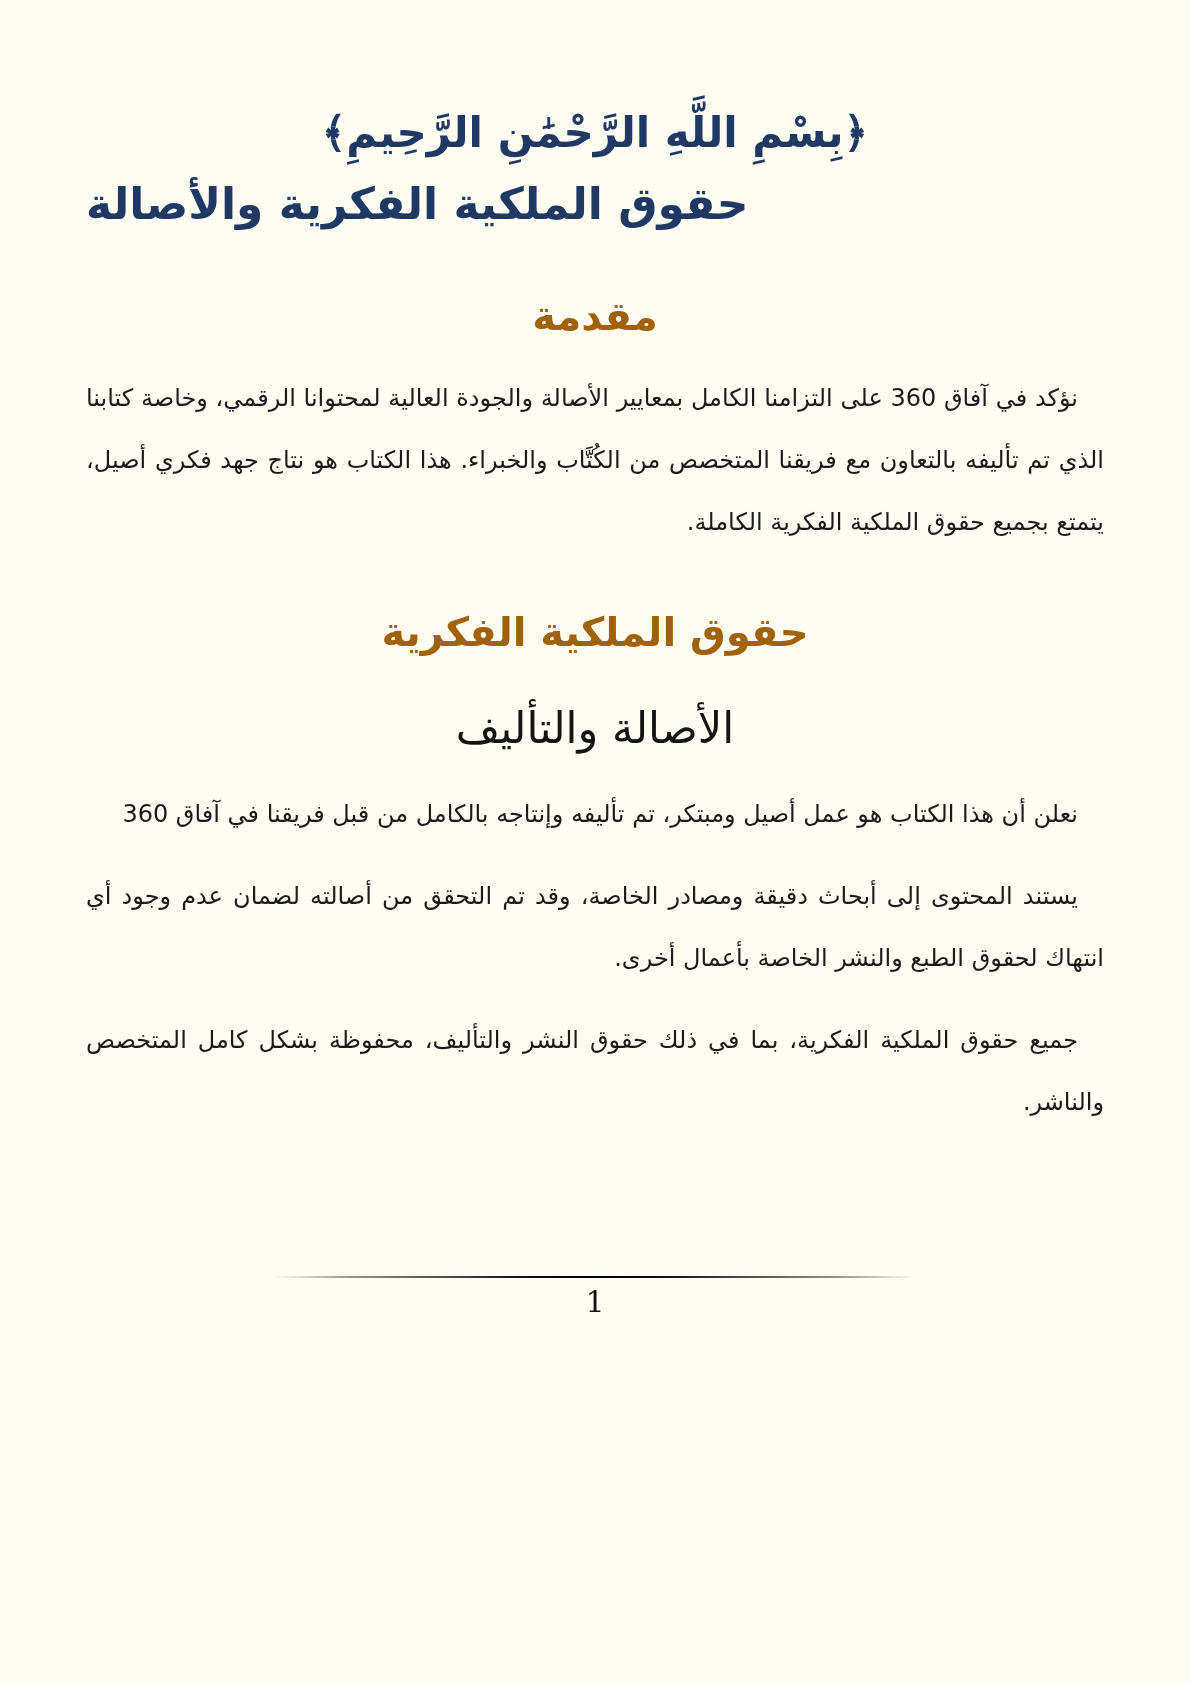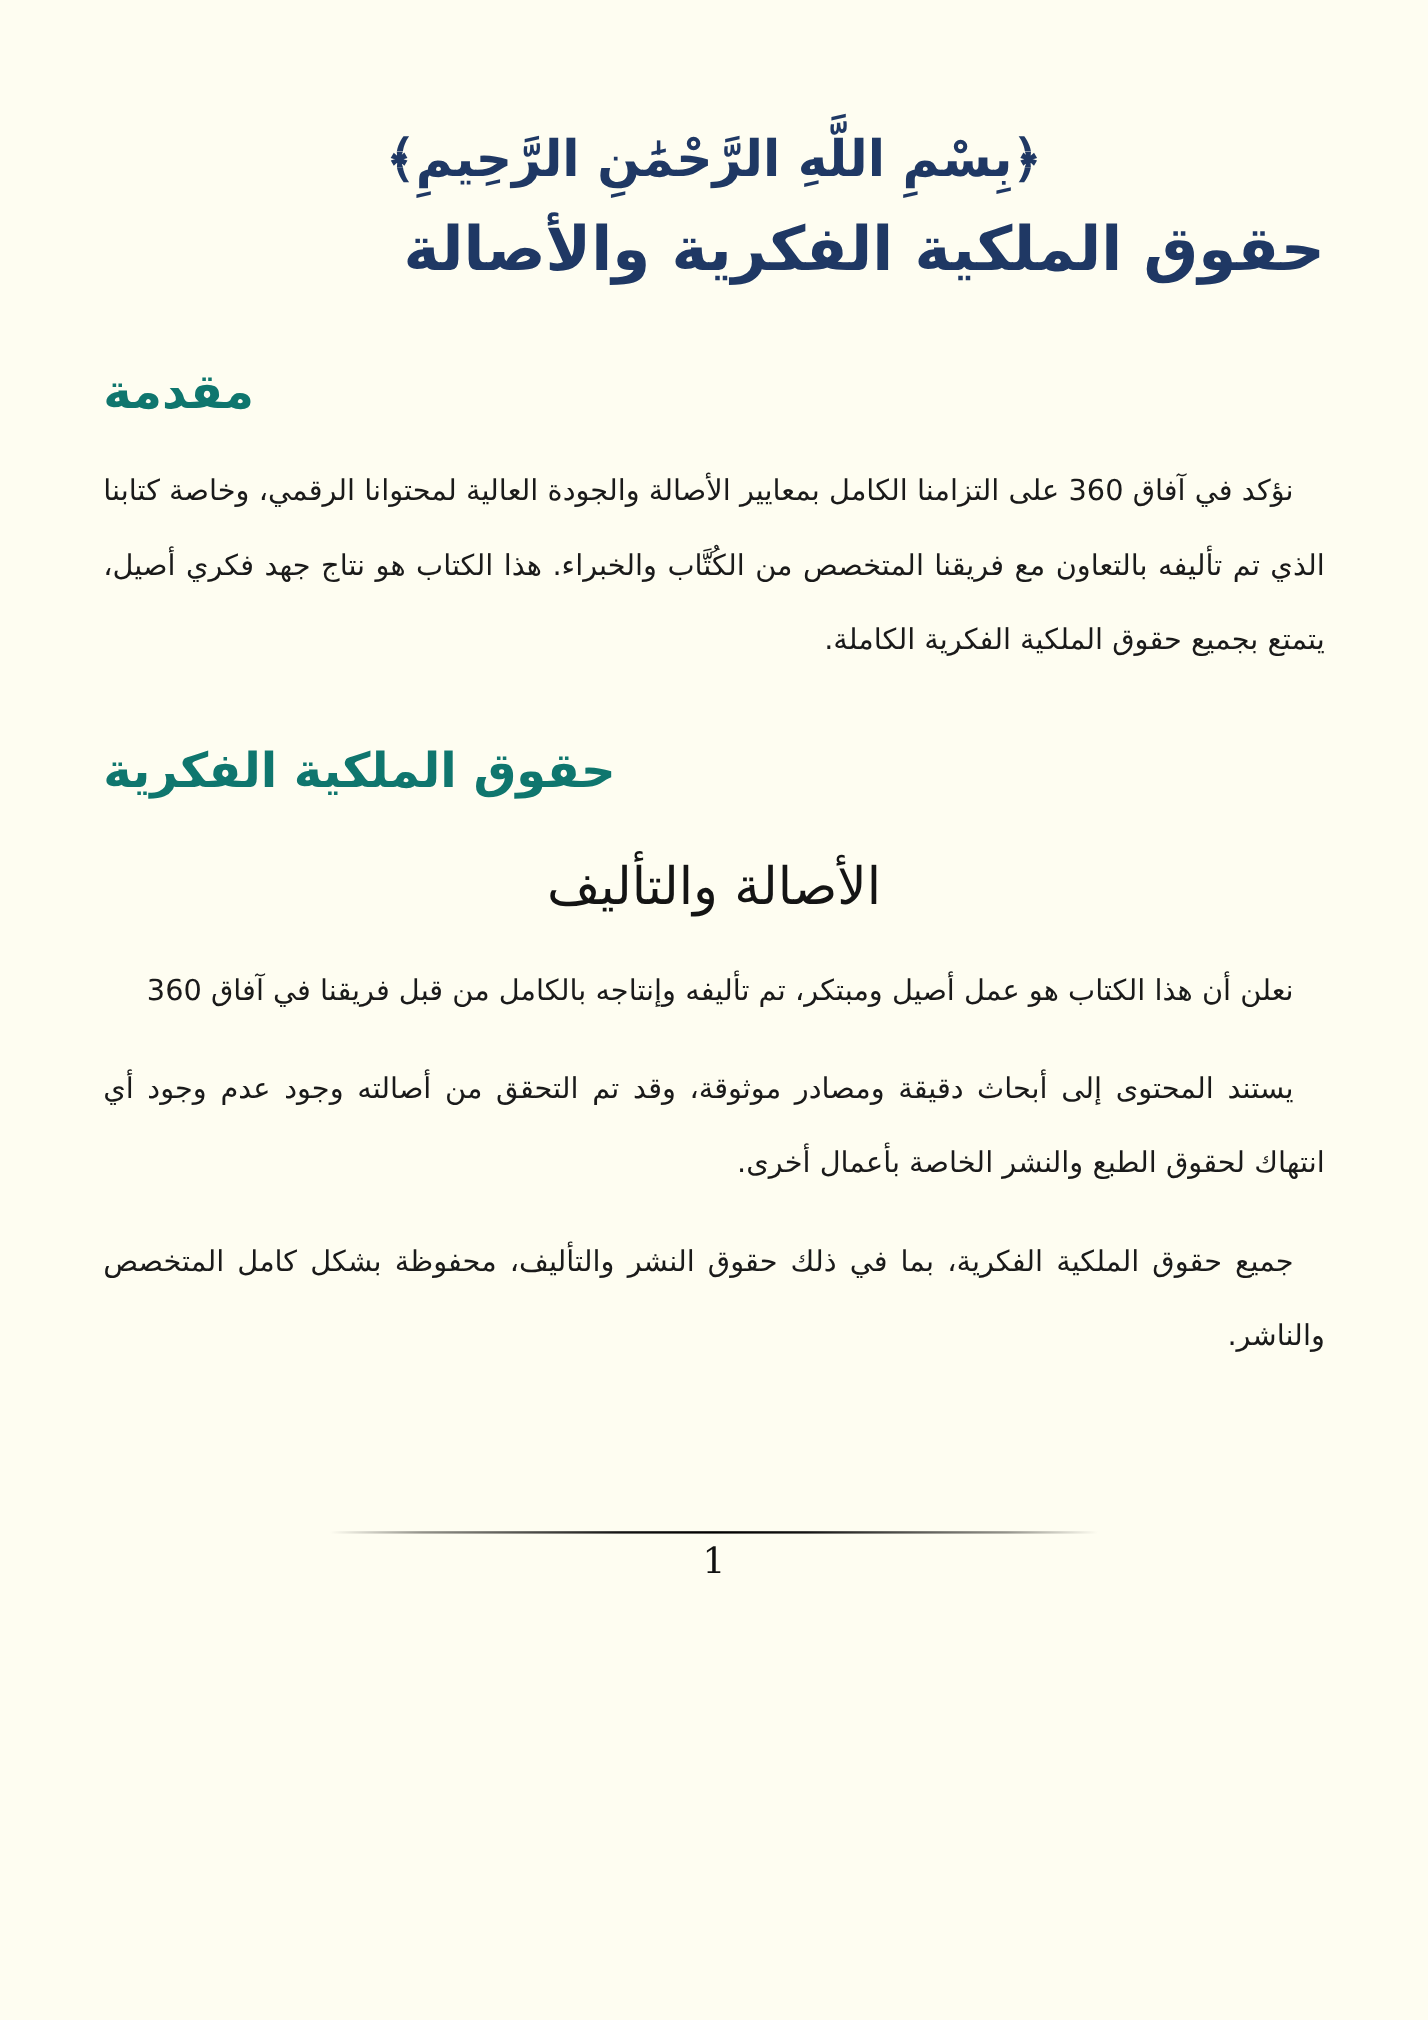--- a/index.html
+++ b/index.html
@@ -22,30 +22,30 @@
   }
   .basmala {
     text-align: center;
     color: #1F3864;
     font-weight: bold;
     font-size: 42px;
     line-height: 1.65;
     margin: 0;
   }
   .doc-title {
-    text-align: right;
+    text-align: left;
     color: #1F3864;
     font-weight: bold;
-    font-size: 51px;
+    font-size: 44px;
     line-height: 1.5;
     margin: 4px 0 0 0;
   }
   .h-red {
-    text-align: left;
-    color: #0f766e;
+    text-align: center;
+    color: #a16207;
     font-weight: bold;
     font-size: 40px;
     line-height: 1.35;
     margin: 52px 0 24px 0;
   }
   .h-dark {
     text-align: center;
     color: #141414;
     font-weight: normal;
     font-size: 43px;
@@ -99,21 +99,21 @@
   <div class="h-red">مقدمة</div>
 
   <p class="para">نؤكد في آفاق 360 على التزامنا الكامل بمعايير الأصالة والجودة العالية لمحتوانا الرقمي، وخاصة كتابنا الذي تم تأليفه بالتعاون مع فريقنا المتخصص من الكُتَّاب والخبراء. هذا الكتاب هو نتاج جهد فكري أصيل، يتمتع بجميع حقوق الملكية الفكرية الكاملة.</p>
 
   <div class="h-red">حقوق الملكية الفكرية</div>
 
   <div class="h-dark">الأصالة والتأليف</div>
 
   <p class="para">نعلن أن هذا الكتاب هو عمل أصيل ومبتكر، تم تأليفه وإنتاجه بالكامل من قبل فريقنا في آفاق 360</p>
 
-  <p class="para">يستند المحتوى إلى أبحاث دقيقة ومصادر موثوقة، وقد تم التحقق من أصالته وجود عدم وجود أي انتهاك لحقوق الطبع والنشر الخاصة بأعمال أخرى.</p>
+  <p class="para">يستند المحتوى إلى أبحاث دقيقة ومصادر الخاصة، وقد تم التحقق من أصالته لضمان عدم وجود أي انتهاك لحقوق الطبع والنشر الخاصة بأعمال أخرى.</p>
 
   <p class="para">جميع حقوق الملكية الفكرية، بما في ذلك حقوق النشر والتأليف، محفوظة بشكل كامل المتخصص والناشر.</p>
 
   <div class="footer">
     <div class="footer-rule"></div>
     <div class="page-number">1</div>
   </div>
 
 </div>
 

